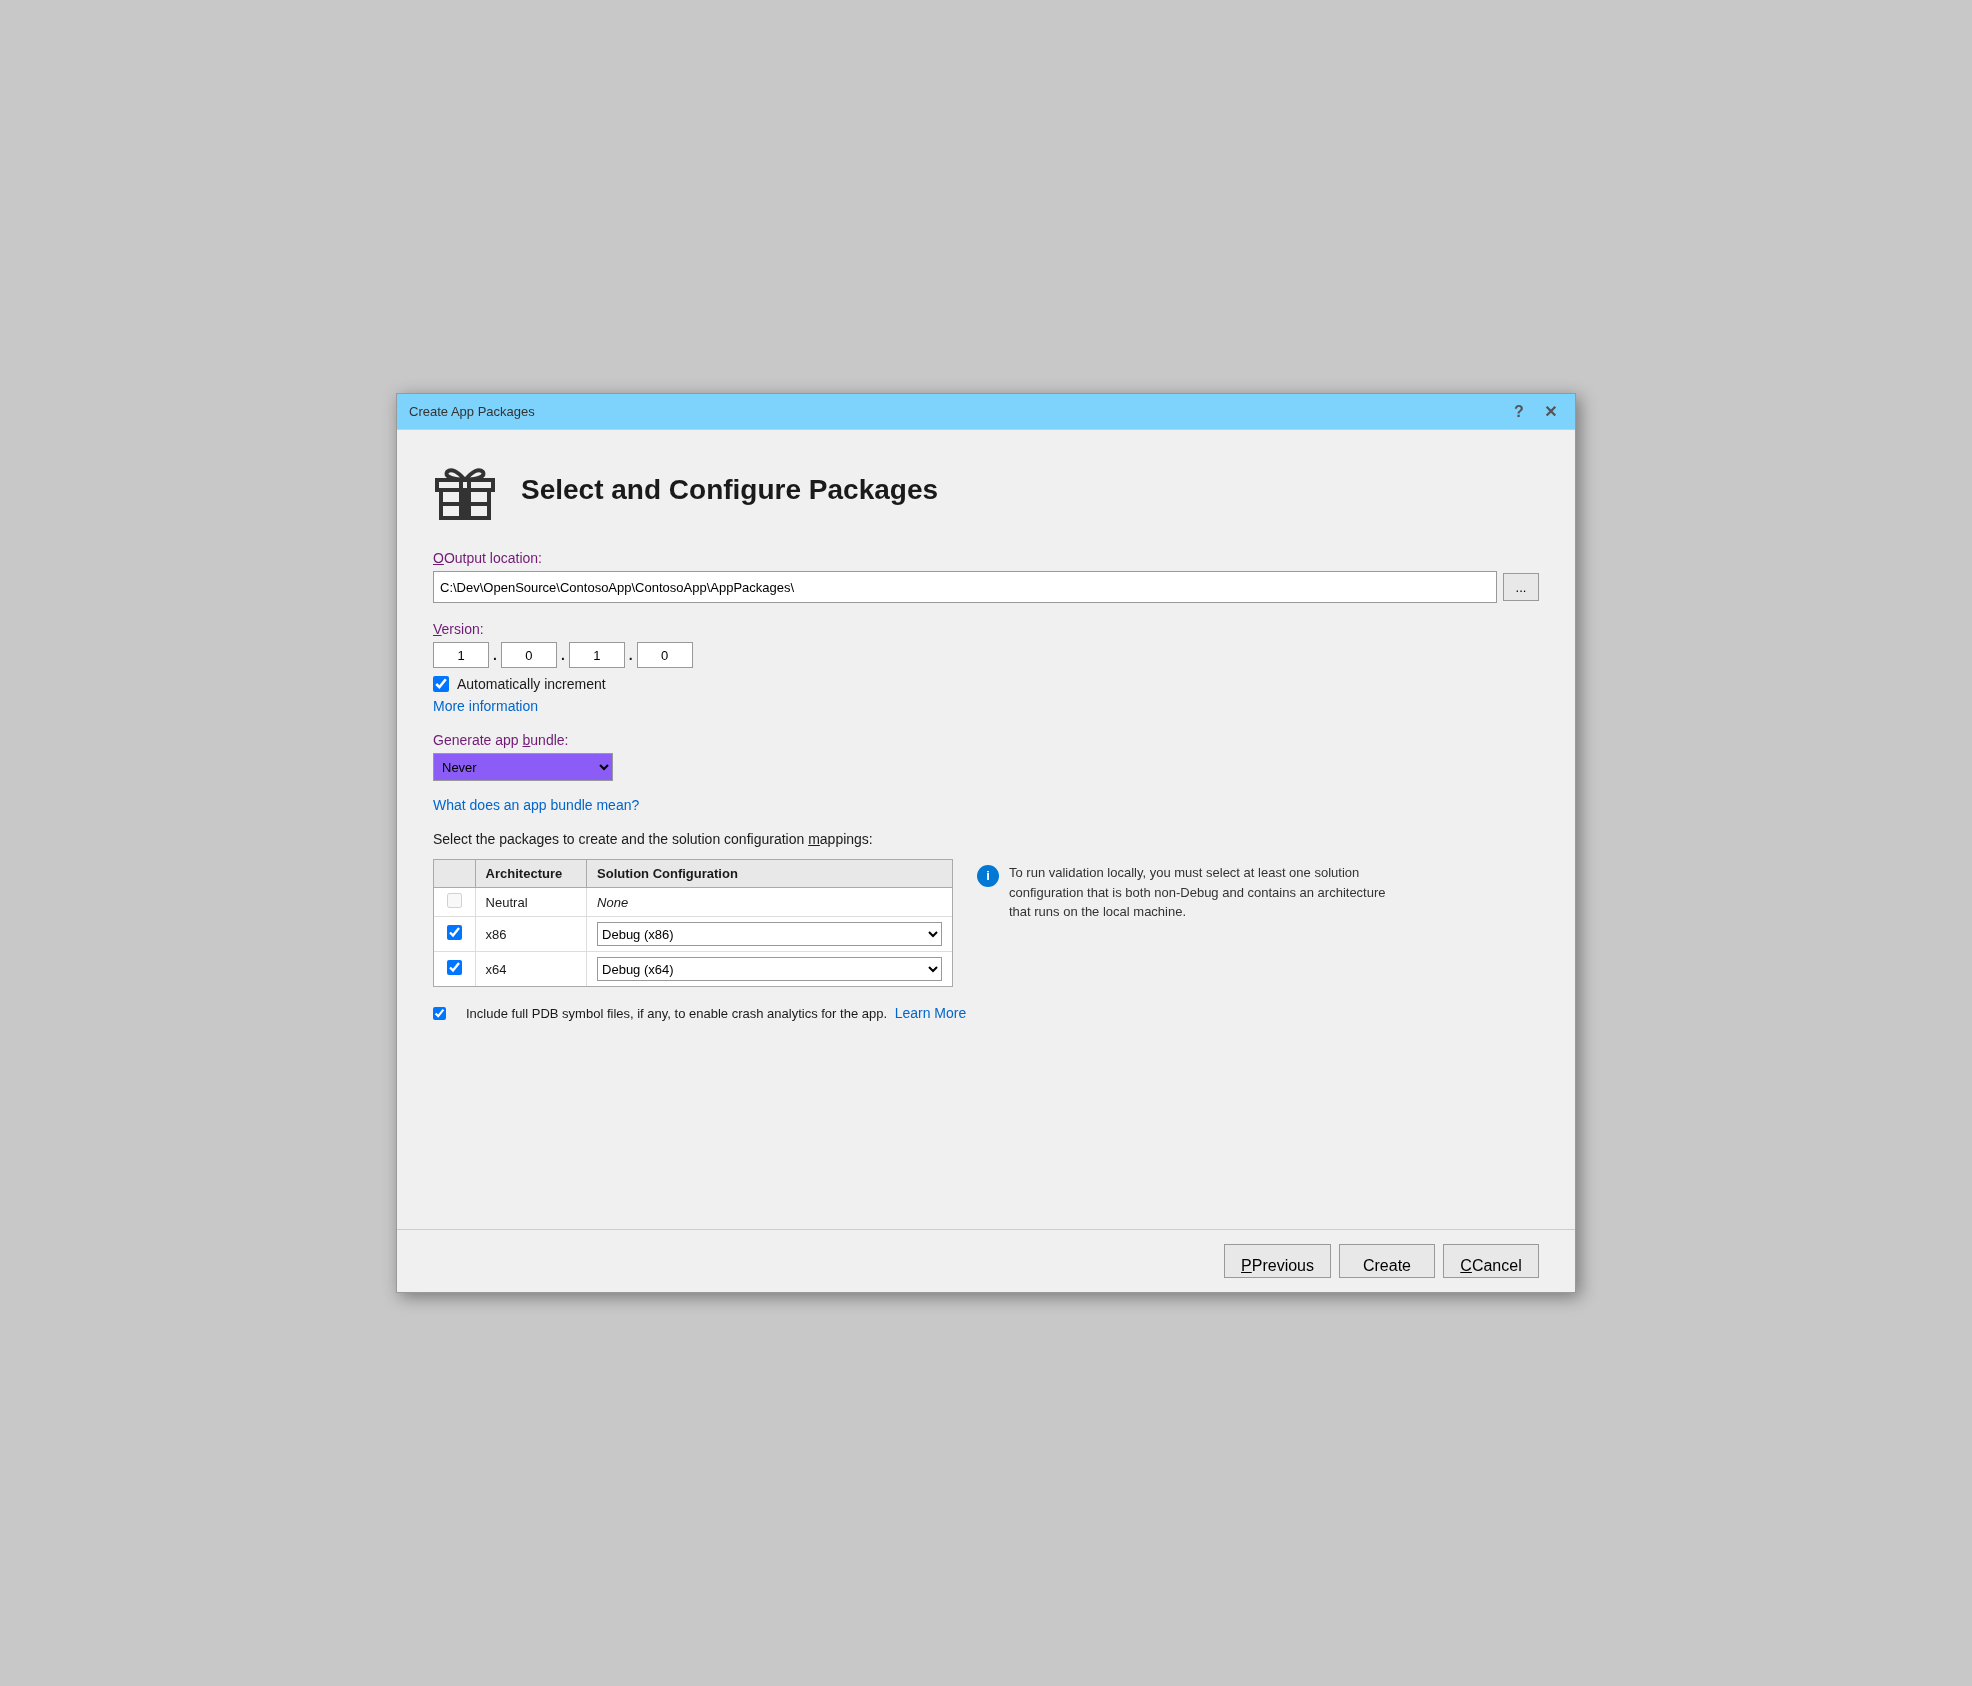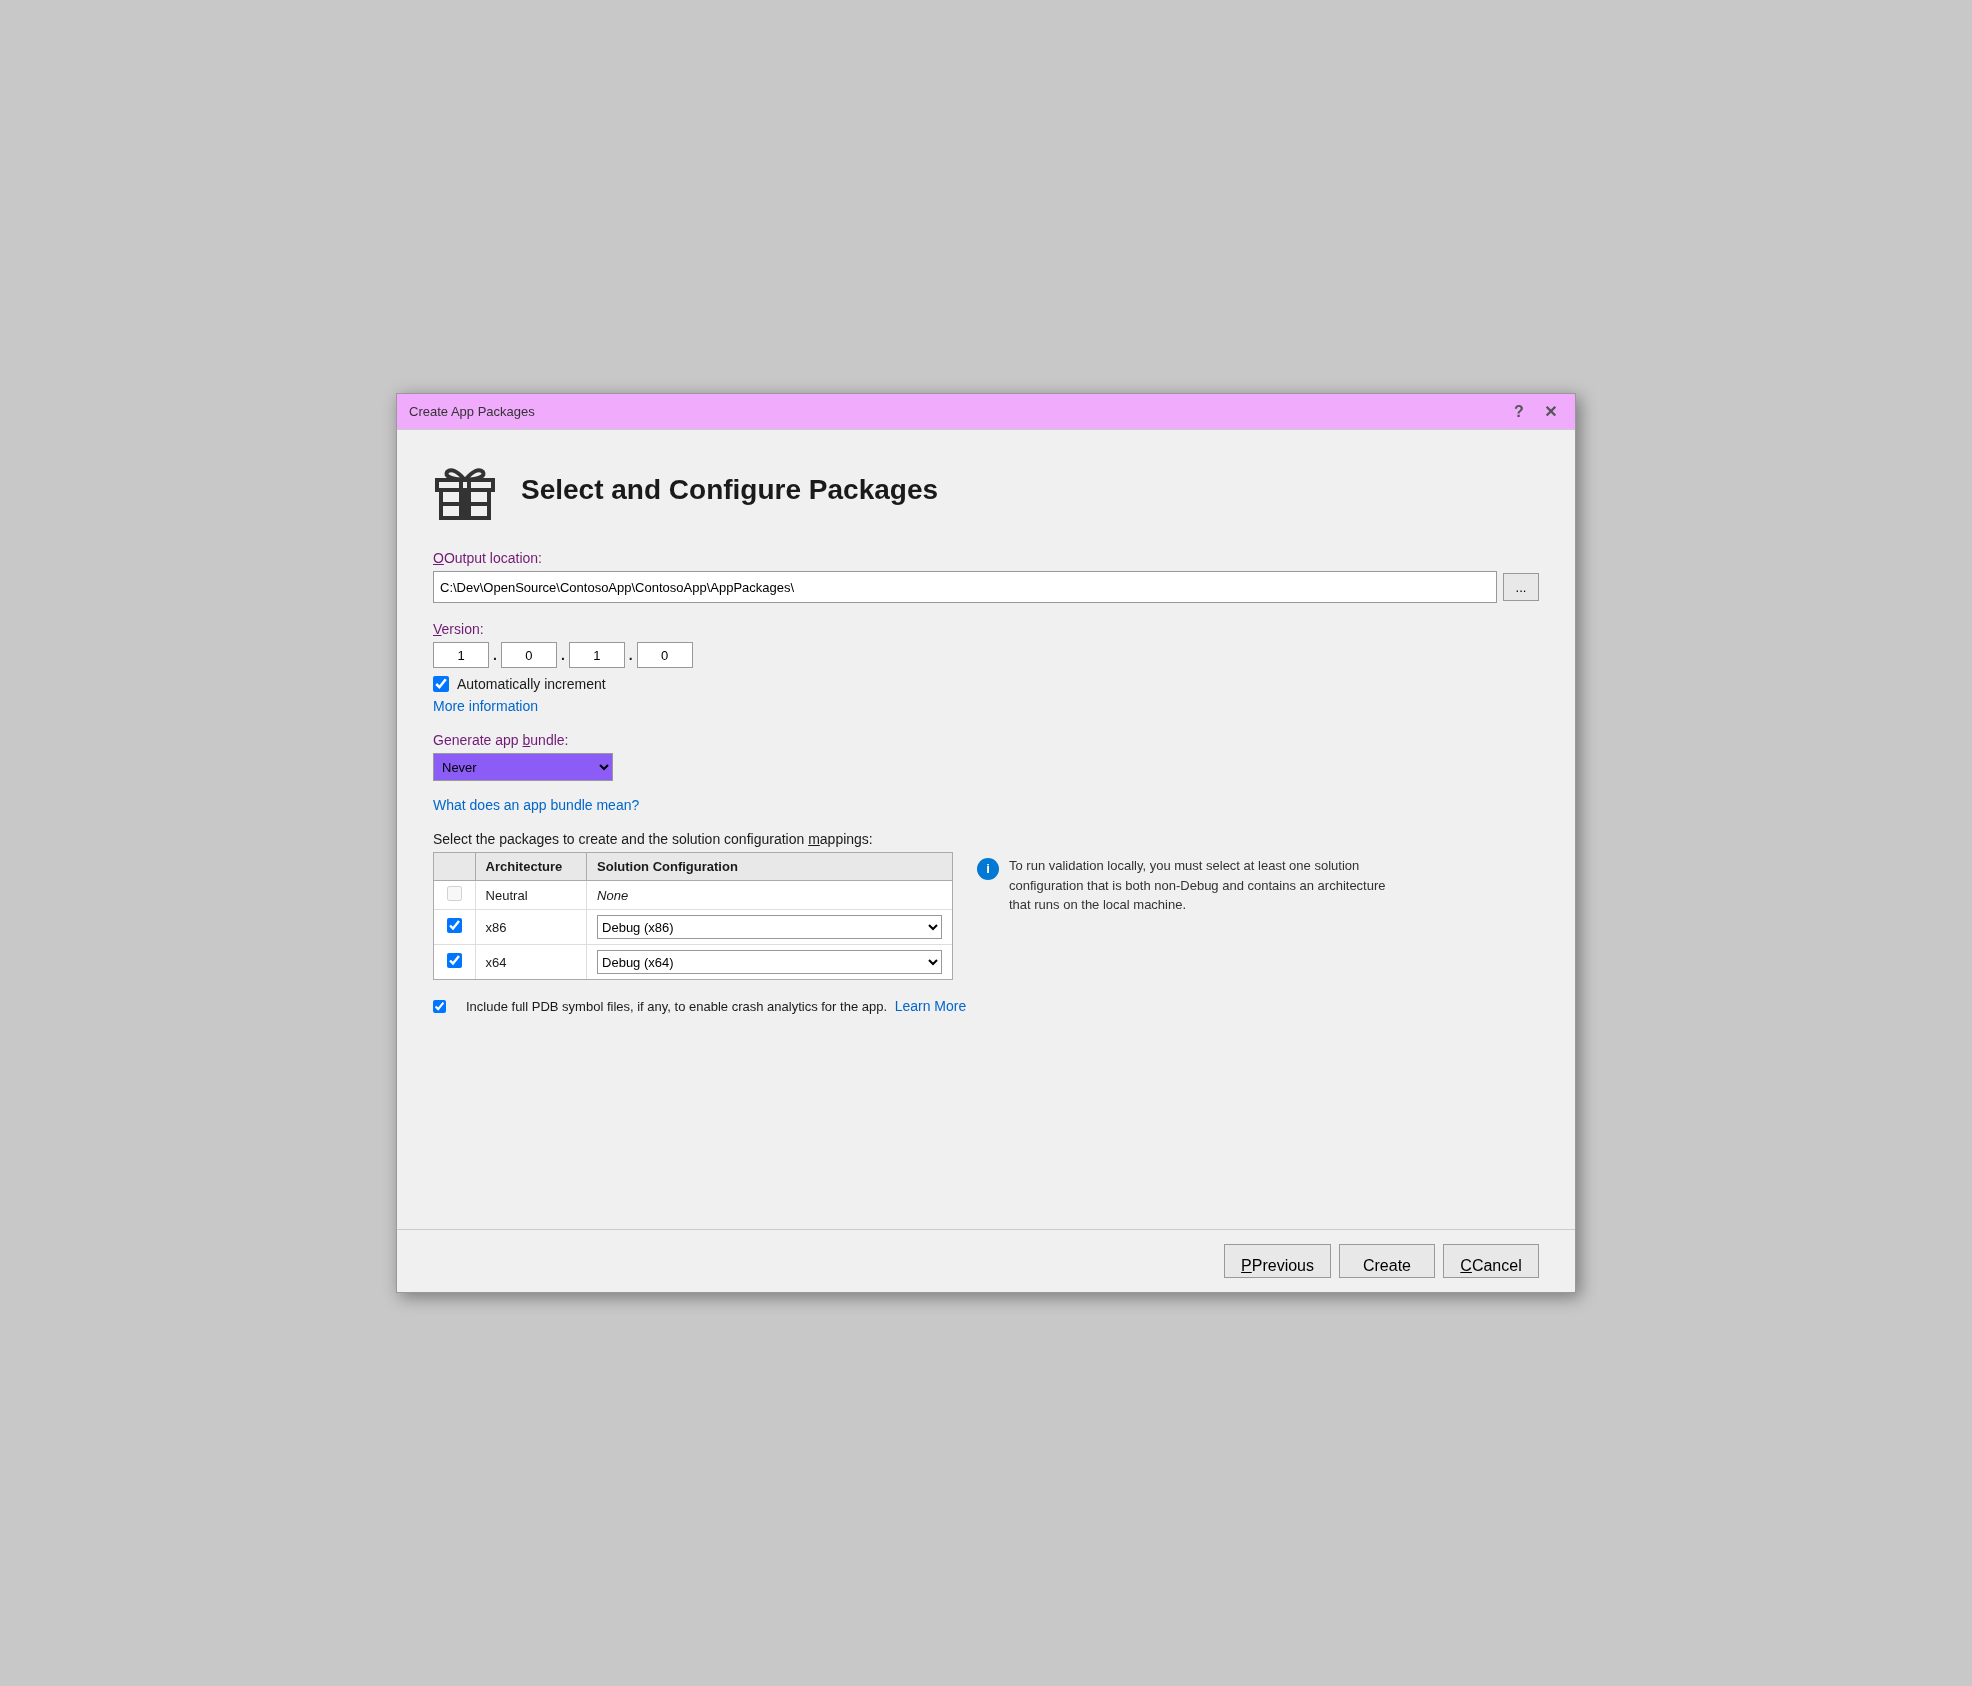--- a/index.html
+++ b/index.html
@@ -16,21 +16,21 @@
     .dialog {
       background: #f0f0f0;
       width: 1180px;
       min-height: 900px;
       border: 1px solid #999;
       box-shadow: 4px 4px 16px rgba(0,0,0,0.4);
       display: flex;
       flex-direction: column;
     }
     .title-bar {
-      background: #f0abfc;
+      background: #7dd3fc;
       border-bottom: 1px solid #ccc;
       display: flex;
       align-items: center;
       justify-content: space-between;
       padding: 8px 12px;
       height: 36px;
     }
     .title-bar-left {
       font-size: 13px;
       color: #333;
@@ -165,21 +165,21 @@
       font-family: inherit;
       font-size: 13px;
       padding: 0 4px;
       cursor: pointer;
     }
 
     .table-section {
       margin-bottom: 18px;
     }
     .table-label {
-      margin-bottom: 5px;
+      margin-bottom: 12px;
       font-size: 14px;
     }
     .table-label u { text-decoration: underline; }
 
     .table-info-row {
       display: flex;
       gap: 24px;
       align-items: flex-start;
     }
     .packages-table {

